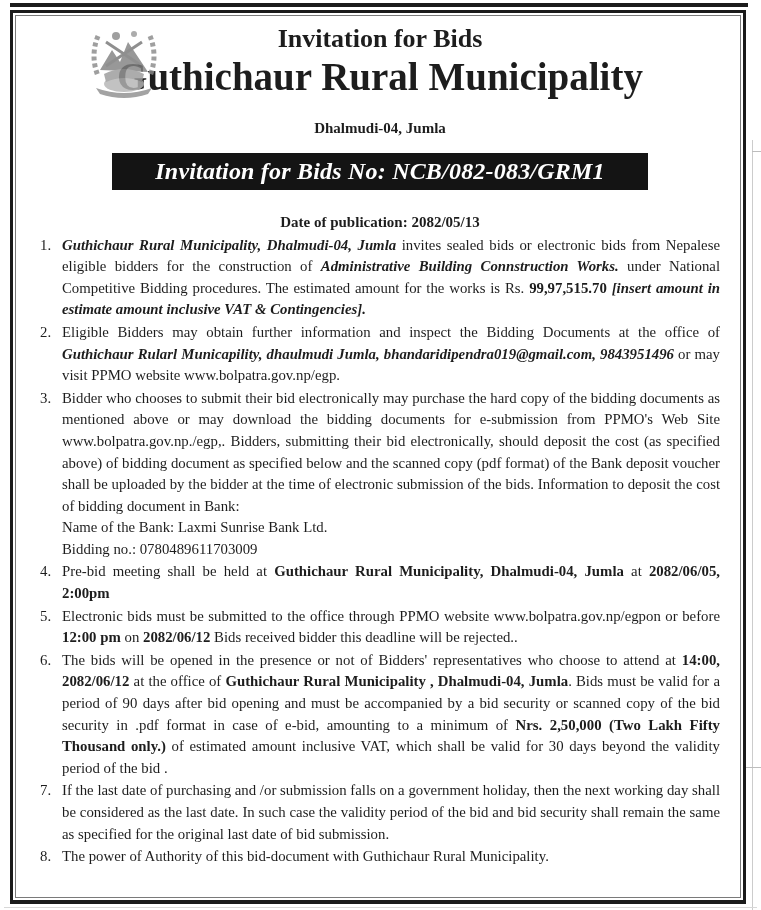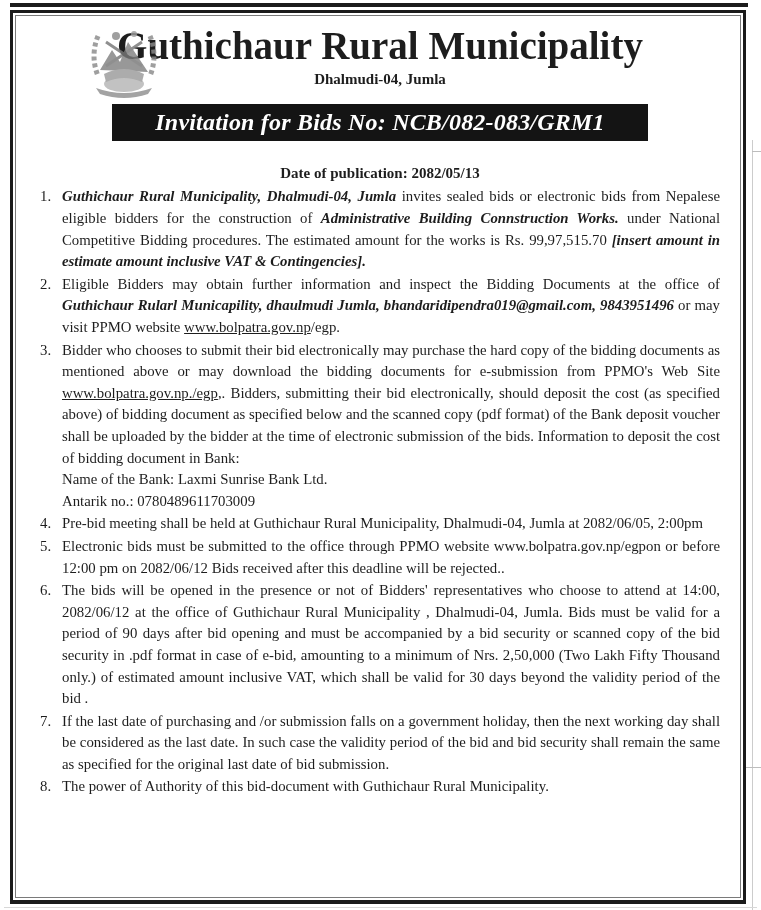--- a/index.html
+++ b/index.html
@@ -15,34 +15,34 @@
   .frame-outer { position:absolute; top:10px; left:10px; right:15px; bottom:6px;
                  border:3px solid #1b1b1b; border-bottom-width:4px; padding:2px; }
   .frame-inner { width:100%; height:100%; border:1px solid #7a7a7a; overflow:hidden; }
   .content { height:100%; padding:6px 20px 6px 24px; position:relative; }
 
   
   .logo { position:absolute; left:70px; top:6px; width:76px; height:82px; opacity:.82; filter:blur(.5px); }
   .hdr { text-align:center; }
   .title1 { font-size:26px; font-weight:bold; line-height:1.12; margin-top:2px; }
   .title2 { font-size:39px; font-weight:bold; line-height:1.14; margin-top:2px; }
-  .addr   { font-size:15px; font-weight:bold; margin-top:3px; }
+  .addr   { font-size:15px; font-weight:bold; margin-top:20px; }
   .banner { width:536px; margin:16px auto 5px; background:var(--banner-bg,#141414); color:var(--banner-text,#fff);
             font-size:24px; font-weight:bold; line-height:37px; height:37px; letter-spacing:.2px;font-style:italic; }
   .pubdate{ font-size:15px; font-weight:bold; margin-bottom:4px;margin-top:24px; }
 
   
   .items { font-size:14.8px; line-height:21.6px; }
   .item { display:flex; margin-bottom:1px; }
   .item-num { flex:none; width:22px; }
   .item-body { flex:1; }
   .para { text-align:justify; }
-  .run.b  { font-weight:normal; }
+  .run.b  { font-weight:bold; }
   .run.bi { font-weight:bold; font-style:italic; }
-  .run.u  { text-decoration:underline; }
+  .run.u  { }
 </style>
 </head>
 <body>
 
 <div class="top-bar"></div>
 <div class="scan-line-right"></div>
 <div class="scan-tick-1"></div>
 <div class="scan-tick-2"></div>
 <div class="scan-line-bottom"></div>
 
@@ -58,20 +58,21 @@
           <path d="M18 52 Q38 42 58 52 L56 60 Q38 52 20 60 Z" fill="#9a9a9a"></path>
           <circle cx="30" cy="14" r="4" fill="#8a8a8a"></circle>
           <circle cx="48" cy="12" r="3" fill="#9a9a9a"></circle>
           <path d="M12 14 Q4 34 12 54" stroke="#8a8a8a" stroke-width="5" fill="none" stroke-dasharray="4 3"></path>
           <path d="M64 14 Q72 34 64 54" stroke="#8a8a8a" stroke-width="5" fill="none" stroke-dasharray="4 3"></path>
           <path d="M20 20 L56 44 M56 20 L20 44" stroke="#777777" stroke-width="3"></path>
         </svg>
       </div>
 
       <div class="hdr">
+        <div class="title1">Invitation for Bids</div>
         <div class="title2">Guthichaur Rural Municipality</div>
         <div class="addr">Dhalmudi-04, Jumla</div>
         <div class="banner">Invitation for Bids No: NCB/082-083/GRM1</div>
         <div class="pubdate">Date of publication: 2082/05/13</div>
       </div>
 
       <div class="items" id="items">
           <div class="item">
             <div class="item-num">1.</div>
             <div class="item-body">
@@ -82,33 +83,33 @@
             <div class="item-num">2.</div>
             <div class="item-body">
               <div class="para"><span class="run n">Eligible Bidders may obtain further information and inspect the Bidding Documents at the office of </span><span class="run bi">Guthichaur Rularl Municapility, dhaulmudi Jumla, bhandaridipendra019@gmail.com, 9843951496</span><span class="run n"> or may visit PPMO website </span><span class="run u">www.bolpatra.gov.np</span><span class="run n">/egp.</span></div>
             </div>
           </div>
           <div class="item">
             <div class="item-num">3.</div>
             <div class="item-body">
               <div class="para"><span class="run n">Bidder who chooses to submit their bid electronically may purchase the hard copy of the bidding documents as mentioned above or may download the bidding documents for e-submission from PPMO's Web Site </span><span class="run u">www.bolpatra.gov.np./egp</span><span class="run n">,. Bidders, submitting their bid electronically, should deposit the cost (as specified above) of bidding document as specified below and the scanned copy (pdf format) of the Bank deposit voucher shall be uploaded by the bidder at the time of electronic submission of the bids. Information to deposit the cost of bidding document in Bank:</span></div>
               <div class="para"><span class="run n">Name of the Bank: Laxmi Sunrise Bank Ltd.</span></div>
-              <div class="para"><span class="run n">Antarik no.: 0780489611703009</span></div>
+              <div class="para"><span class="run n">Bidding no.: 0780489611703009</span></div>
             </div>
           </div>
           <div class="item">
             <div class="item-num">4.</div>
             <div class="item-body">
               <div class="para"><span class="run n">Pre-bid meeting shall be held at </span><span class="run b">Guthichaur Rural Municipality, Dhalmudi-04, Jumla</span><span class="run n"> at  </span><span class="run b">2082/06/05, 2:00pm</span></div>
             </div>
           </div>
           <div class="item">
             <div class="item-num">5.</div>
             <div class="item-body">
-              <div class="para"><span class="run n">Electronic bids must be submitted to the office through PPMO website www.bolpatra.gov.np/egpon or before </span><span class="run b">12:00 pm</span><span class="run n"> on </span><span class="run b">2082/06/12</span><span class="run n"> Bids received after this deadline will be rejected..</span></div>
+              <div class="para"><span class="run n">Electronic bids must be submitted to the office through PPMO website www.bolpatra.gov.np/egpon or before </span><span class="run b">12:00 pm</span><span class="run n"> on </span><span class="run b">2082/06/12</span><span class="run n"> Bids received bidder this deadline will be rejected..</span></div>
             </div>
           </div>
           <div class="item">
             <div class="item-num">6.</div>
             <div class="item-body">
               <div class="para"><span class="run n">The bids will be opened in the presence or not of Bidders' representatives who choose to attend at </span><span class="run b">14:00, 2082/06/12</span><span class="run n"> at the office of </span><span class="run b">Guthichaur Rural Municipality , Dhalmudi-04, Jumla</span><span class="run n">. Bids must be valid for a period of 90 days after bid opening and must be accompanied by a bid security or scanned copy of the bid security in .pdf format in case of e-bid, amounting to a minimum of </span><span class="run b">Nrs. 2,50,000  (Two Lakh Fifty Thousand only.)</span><span class="run n"> of estimated amount inclusive VAT, which shall be valid for 30 days beyond the validity period of the bid .</span></div>
             </div>
           </div>
           <div class="item">
             <div class="item-num">7.</div>

